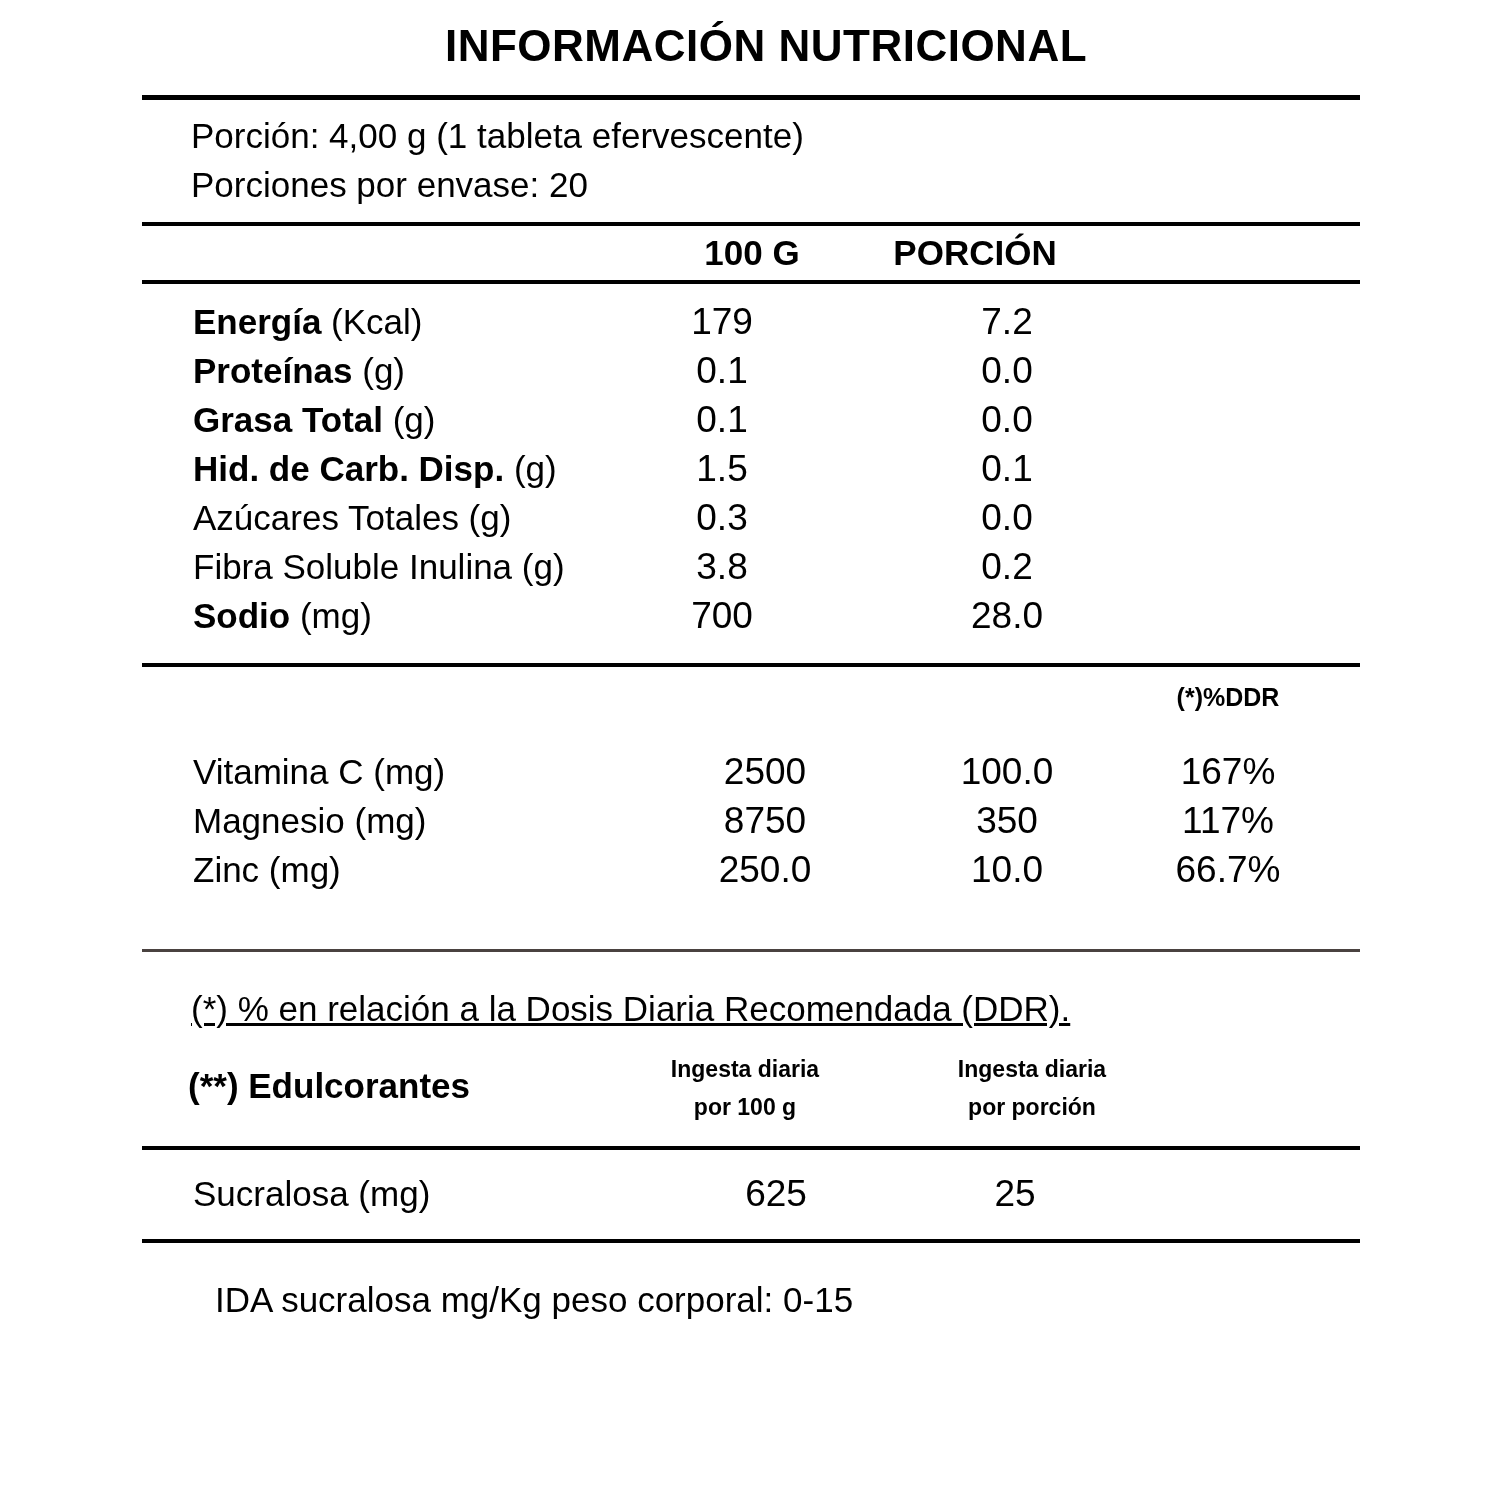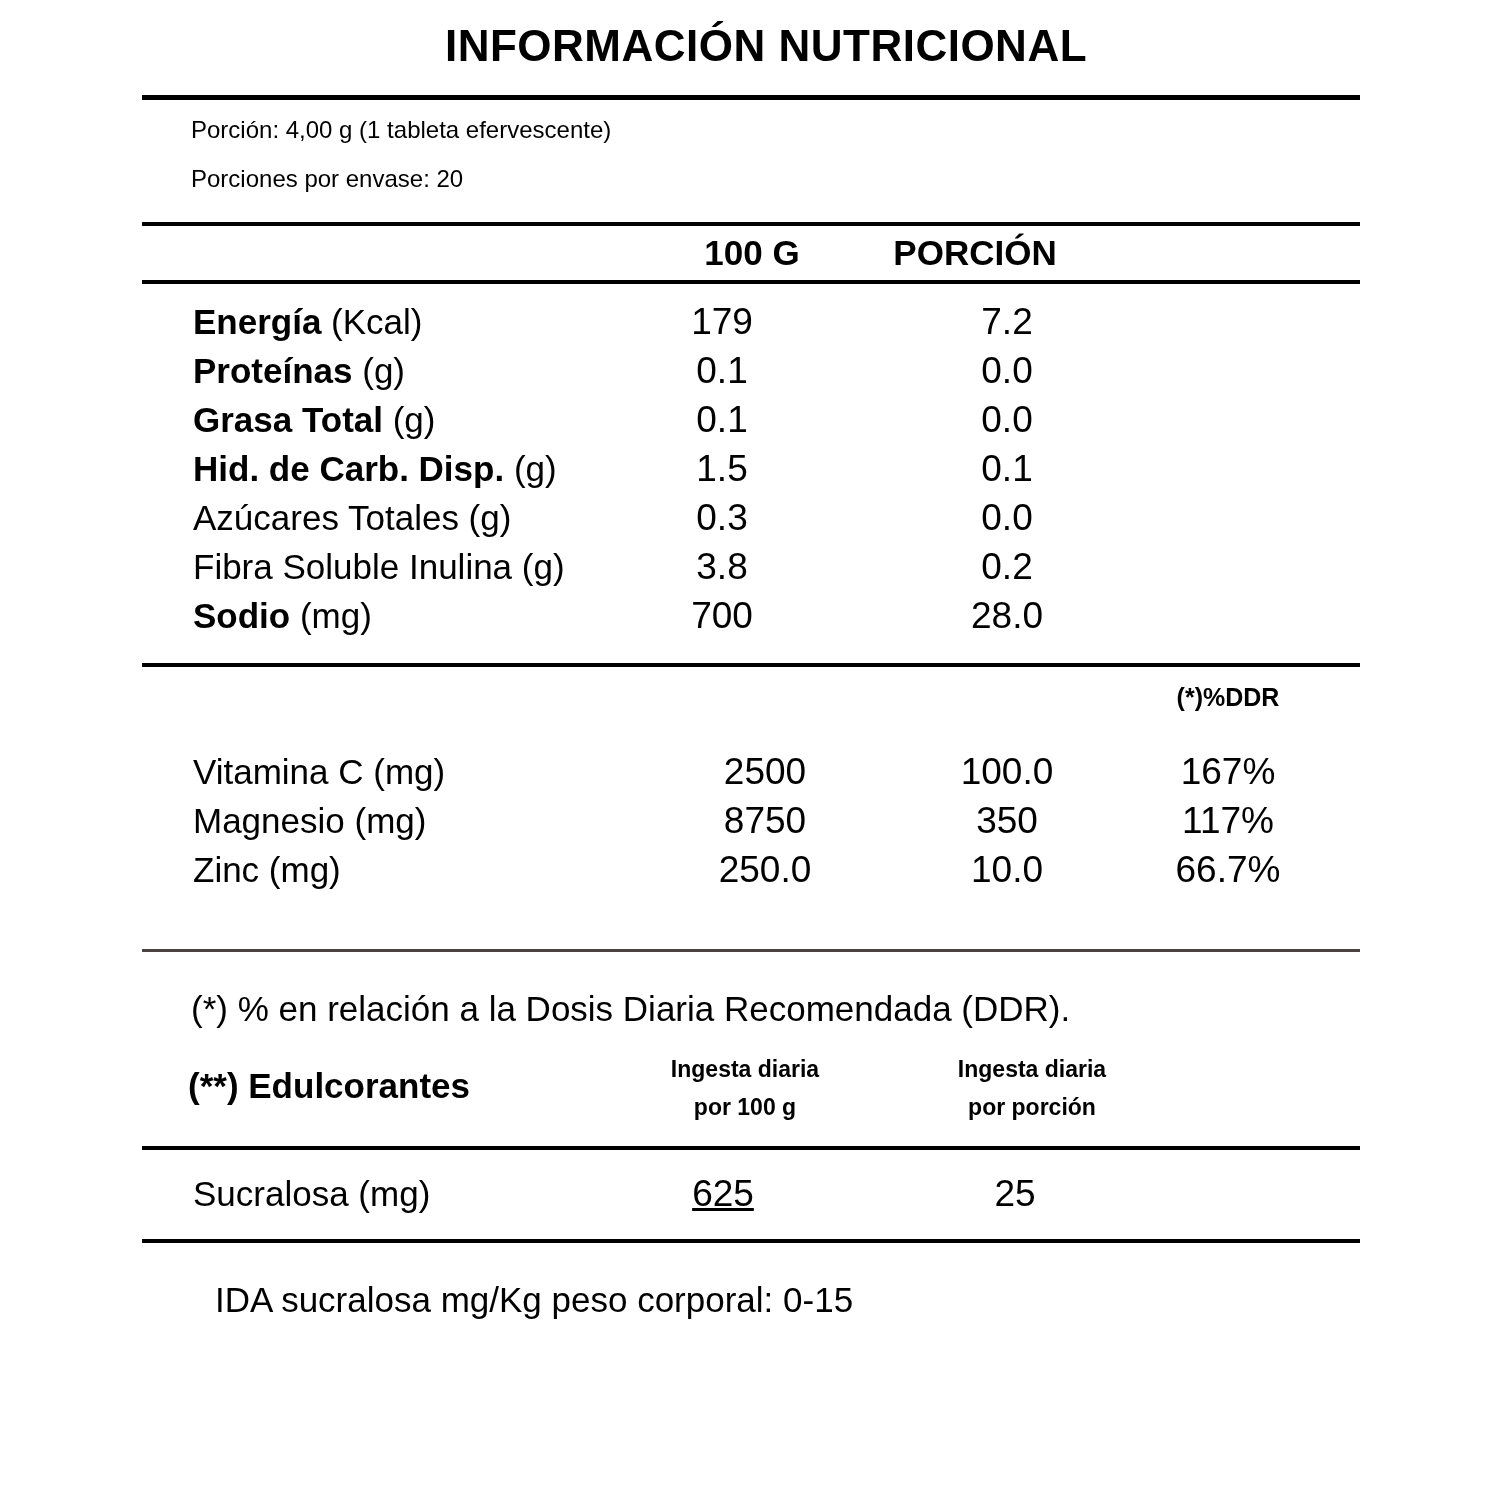--- a/index.html
+++ b/index.html
@@ -43,21 +43,21 @@
     background: #000000;
   }
   .rule.thick { height: 5px; }
   .rule.med   { height: 4px; }
   .rule.thin  { height: 3px; background: #4a4240; }
 
   
   .serving {
     position: absolute;
     left: 191px;
-    font-size: 24px;
+    font-size: 35px;
     line-height: 1;
     white-space: nowrap;
   }
 
   
   .row {
     position: absolute;
     left: 142px;
     width: 1218px;
     height: 44px;
@@ -114,20 +114,21 @@
   }
 
   
   .footnote {
     position: absolute;
     left: 191px;
     top: 991px;
     font-size: 35px;
     line-height: 1;
     white-space: nowrap;
+    text-decoration: underline;
   }
 
   
   .sw-title {
     position: absolute;
     left: 188px;
     top: 1068px;
     font-size: 35px;
     font-weight: bold;
     line-height: 1;
@@ -244,21 +245,21 @@
   </div>
   <div class="sw-colhead b">
     <span>Ingesta diaria</span><br>
     <span>por porción</span>
   </div>
 
   <div class="rule med" style="top:1146px;"></div>
 
   <div class="row" style="top:1172px;">
     <div class="name">Sucralosa (mg)</div>
-    <div class="v1" style="left:491px;text-decoration:underline;">625</div>
+    <div class="v1" style="left:544px;">625</div>
     <div class="v2" style="left:783px;">25</div>
   </div>
 
   <div class="rule med" style="top:1239px;"></div>
 
   <div class="ida">IDA sucralosa mg/Kg peso corporal: 0-15</div>
 
 </div>
 
 </body></html>

